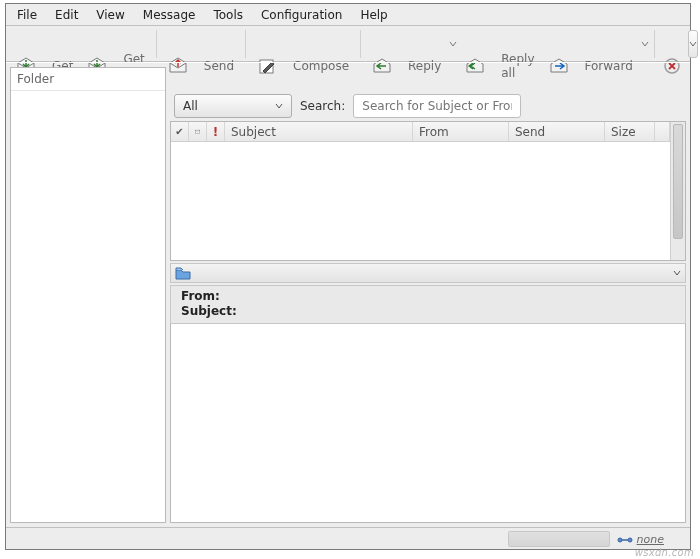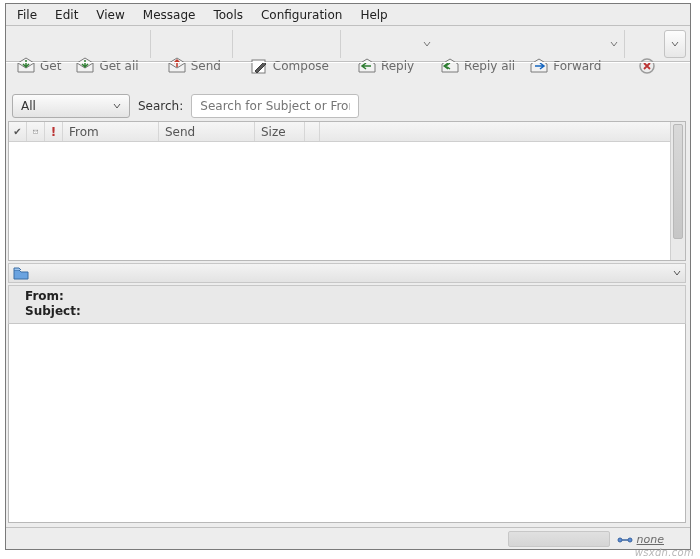--- a/index.html
+++ b/index.html
@@ -31,21 +31,21 @@
   }
   
   .toolbar {
     display: flex; align-items: center;
     height: 36px; gap: 2px;
     padding: 2px 4px;
     border-bottom: 1px solid #c0c0c0;
     background: #ededed;
   }
   .tbtn {
-    display: flex; align-items: center; gap: 4px;
+    display: flex; align-items: center; gap: 16px;
     padding: 3px 6px; height: 28px;
     border-radius: 3px;
     color: #555;
     margin-top: 44px;
   }
   .tbtn .ico { width: 20px; height: 18px; display: flex; align-items: center; justify-content: center; }
   .tbtn .lbl { font-size: 12px; color: #6b6b6b; }
   .tsep { width: 6px; height: 28px; border-left: 1px solid #d0d0d0; margin: 0 3px; }
   .tdrop { width: 10px; display:flex; align-items:center; justify-content:center; }
   .tpad { flex: 1 1 auto; }
@@ -127,21 +127,21 @@
     border:1px solid #b8b8b8; border-radius:2px;
   }
   .pathbar {
     height:20px; margin-top:2px;
     background: linear-gradient(#f3f3f3,#e3e3e3);
     border:1px solid #c7c7c7;
     display:flex; align-items:center; padding:0 4px;
     justify-content:space-between;
   }
   .preview-hdr {
-    margin-top:2px; padding:3px 6px 4px 16px;
+    margin-top:2px; padding:3px 6px 4px 10px;
     background:#e9e9e9;
     border:1px solid #c7c7c7;
     border-bottom:1px solid #c7c7c7;
   }
   .preview-hdr .row { color:#222; font-weight:bold; font-size:12px; line-height:15px;}
   .preview-body {
     flex:1 1 auto; background:#fff;
     border:1px solid #b8b8b8; border-top:none;
     min-height:0;
   }
@@ -279,20 +279,23 @@
     </div>
     <div class="tpad"></div>
     <div class="tsplit">
       <svg class="chev" viewBox="0 0 8 8">
           <path d="M1 2 L4 6 L7 2" fill="none" stroke="#666"></path>
         </svg>
     </div>
   </div>
 
   <div class="main">
+    <div class="folder-pane">
+      <div class="hdr">Folder</div>
+    </div>
 
     <div class="right-pane">
       <div class="searchbar">
         <div class="combo">
           <span>All</span>
           <svg class="chev" viewBox="0 0 8 8">
               <path d="M1 2 L4 6 L7 2" fill="none" stroke="#555"></path>
             </svg>
         </div>
         <span class="slabel">Search:</span>
@@ -303,20 +306,21 @@
         <div class="list-cols">
           <div class="colhdr">
             <div class="c c-chk" style="font-size:10px;">✔</div>
             <div class="c c-env">
               <svg width="12" height="10" viewBox="0 0 12 10">
                   <rect x="0.5" y="0.5" width="11" height="8" fill="#fff" stroke="#777"></rect>
                   <path d="M0.5 0.5 L6 5 L11.5 0.5" fill="none" stroke="#777"></path>
                 </svg>
             </div>
             <div class="c c-flag" style="color:#b33;font-weight:bold;">!</div>
+            <div class="c c-subj">Subject</div>
             <div class="c c-from">From</div>
             <div class="c c-date">Send</div>
             <div class="c c-size">Size</div>
             <div class="c c-last"></div>
           </div>
           <div class="list-body"></div>
         </div>
         <div class="vscroll">
           <div class="thumb"></div>
         </div>

